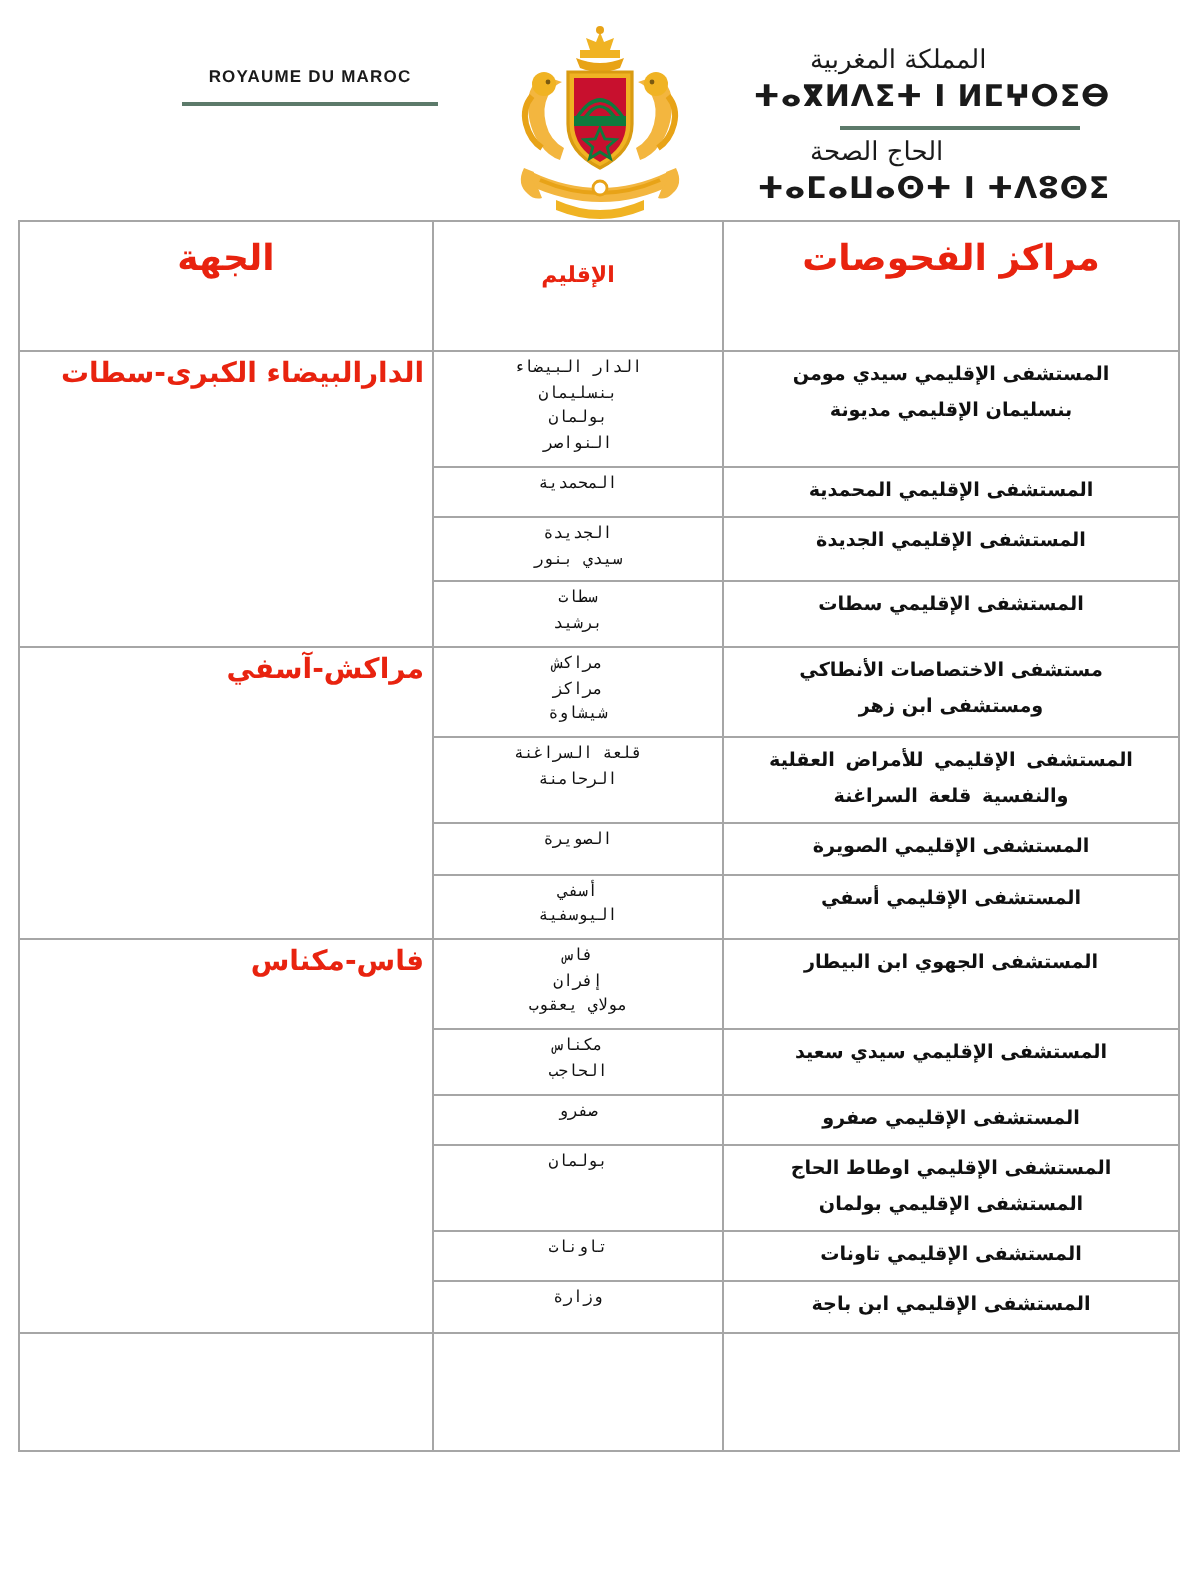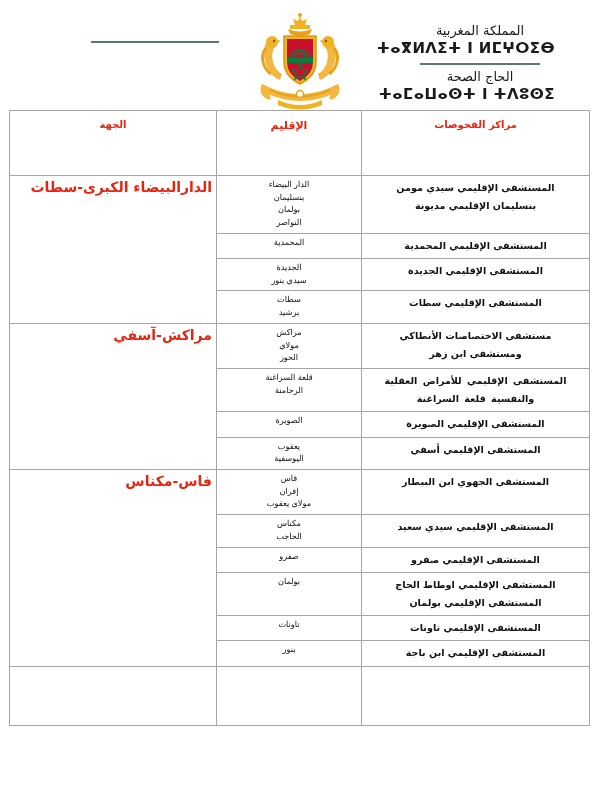--- a/index.html
+++ b/index.html
@@ -42,21 +42,21 @@
     height: 1.5px;
     background: #5c7a6a;
     width: 128px;
     margin: 8px auto 9px auto;
   }
   .lh-right {
     position: absolute;
     right: 45px;
     top: 24px;
     width: 150px;
-    text-align: center;
+    text-align: left;
     direction: rtl;
   }
   .lh-right .ar {
     font-family: "DejaVu Sans", sans-serif;
     font-size: 13px;
     color: #1a1a1a;
     line-height: 1.15;
     white-space: nowrap;
   }
   .lh-right .tif {
@@ -108,25 +108,25 @@
 
   
   .hdr td {
     text-align: center;
     height: 58px;
     vertical-align: top;
   }
   .hdr-txt {
     color: #e8230f;
     font-weight: bold;
-    font-size: 10px;
+    font-size: 18px;
     padding-top: 5px;
     font-family: "DejaVu Sans", sans-serif;
   }
-  .hdr-txt.small { font-size: 11px; }
+  .hdr-txt.small { font-size: 11px; margin-top: 12px; }
 
   
   .centers {
     text-align: center;
     font-size: 9.6px;
     font-weight: bold;
     line-height: 1.9;
     font-family: "DejaVu Sans", sans-serif;
     color: #111;
     margin-top: 44px;
@@ -138,41 +138,42 @@
     padding-left: 6px;
     word-spacing: 2px;
   }
   .centers .ln { display: block; }
 
   
   .prov {
     text-align: center;
     font-size: 8.2px;
     line-height: 1.55;
-    font-family: Liberation Sans, sans-serif;
+    font-family: Liberation Mono, monospace;
     color: #111;
   }
   .prov .ln { display: block; }
 
   
   .region {
     vertical-align: middle;
     color: #e8230f;
     font-weight: bold;
     font-size: 14px;
     font-family: "DejaVu Sans", sans-serif;
     letter-spacing: -0.2px;
   }
 </style>
 </head>
 <body>
 
 <div class="letterhead">
 
   <div class="lh-left">
+    <div class="line-fr">ROYAUME DU MAROC</div>
     <div class="lh-rule"></div>
   </div>
 
   <div class="emblem">
     <svg viewBox="0 0 96 104" width="96" height="104" aria-hidden="true">
 
       <path d="M48 4 L50 9 L55 7 L53 13 L43 13 L41 7 L46 9 Z" fill="#f0b323"></path>
       <circle cx="48" cy="3" r="2" fill="#e8a317"></circle>
       <path d="M38 13 h20 v4 h-20 z" fill="#f0b323"></path>
       <path d="M36 17 q12 5 24 0 l-2 5 q-10 4 -20 0 z" fill="#e8a317"></path>
@@ -277,22 +278,22 @@
             <span class="ln">برشيد</span>
           </td>
         </tr>
         <tr>
           <td class="centers">
             <span class="ln">مستشفى الاختصاصات الأنطاكي</span>
             <span class="ln">ومستشفى ابن زهر</span>
           </td>
           <td class="prov">
             <span class="ln">مراكش</span>
-            <span class="ln">مولاي</span>
-            <span class="ln">الحوز</span>
+            <span class="ln">مراكز</span>
+            <span class="ln">شيشاوة</span>
           </td>
           <td class="region" rowspan="4">مراكش-آسفي</td>
         </tr>
         <tr>
           <td class="centers justify">
             <span class="ln">المستشفى الإقليمي للأمراض العقلية</span>
             <span class="ln">والنفسية قلعة السراغنة</span>
           </td>
           <td class="prov">
             <span class="ln">قلعة السراغنة</span>
@@ -305,21 +306,21 @@
           </td>
           <td class="prov">
             <span class="ln">الصويرة</span>
           </td>
         </tr>
         <tr>
           <td class="centers">
             <span class="ln">المستشفى الإقليمي أسفي</span>
           </td>
           <td class="prov">
-            <span class="ln">يعقوب</span>
+            <span class="ln">أسفي</span>
             <span class="ln">اليوسفية</span>
           </td>
         </tr>
         <tr>
           <td class="centers">
             <span class="ln">المستشفى الجهوي ابن البيطار</span>
           </td>
           <td class="prov">
             <span class="ln">فاس</span>
             <span class="ln">إفران</span>
@@ -359,21 +360,21 @@
           </td>
           <td class="prov">
             <span class="ln">تاونات</span>
           </td>
         </tr>
         <tr>
           <td class="centers">
             <span class="ln">المستشفى الإقليمي ابن باجة</span>
           </td>
           <td class="prov">
-            <span class="ln">بنور</span>
+            <span class="ln">وزارة</span>
           </td>
         </tr>
         <tr>
           <td style="height: 52px; border-top: none;"></td>
           <td style="height: 52px; border-top: none;"></td>
           <td style="height: 52px; border-top: none;"></td>
         </tr>
       </tbody>
   </table>
 </div>

